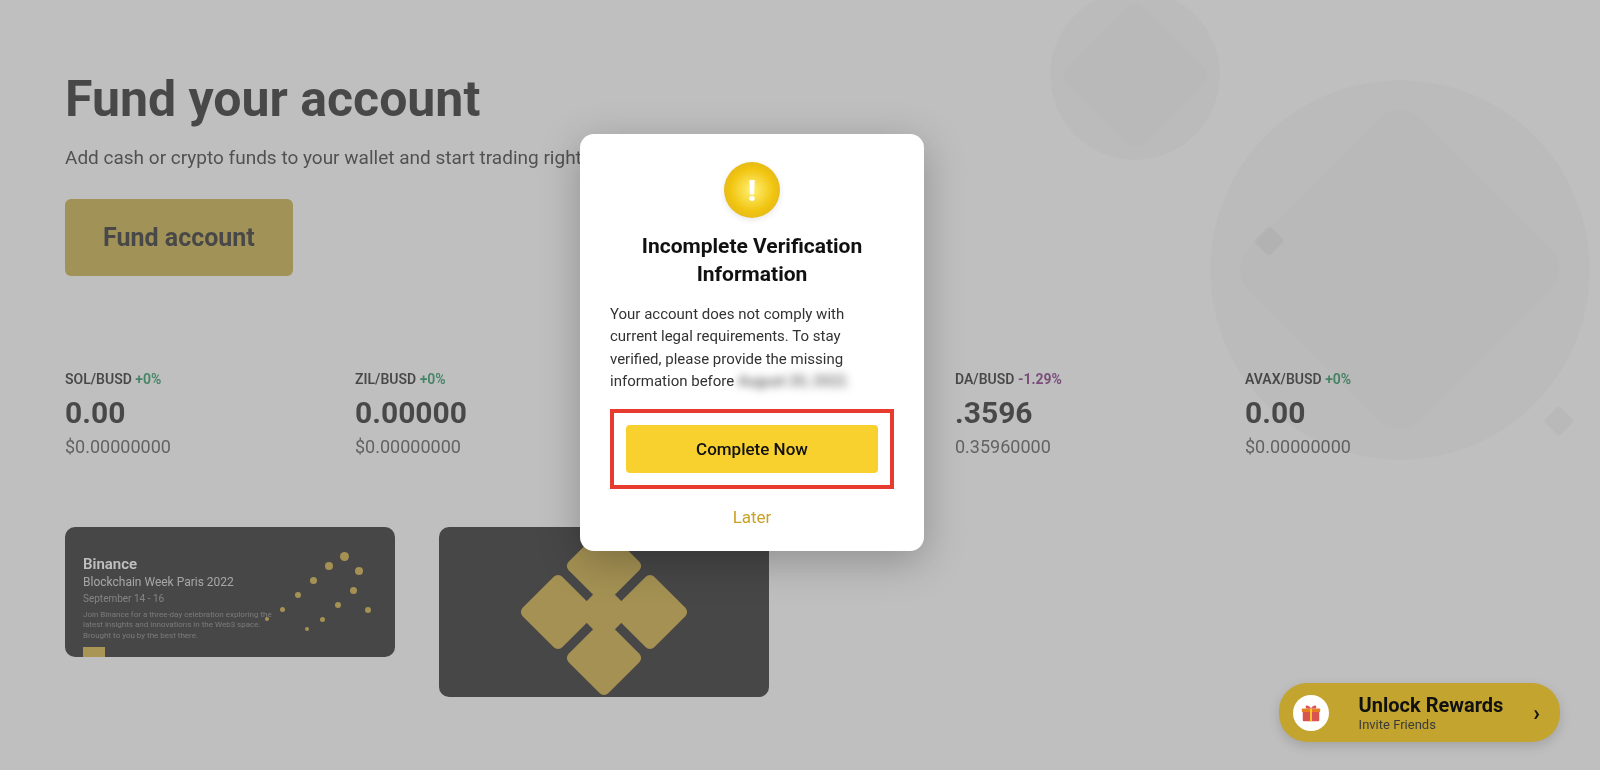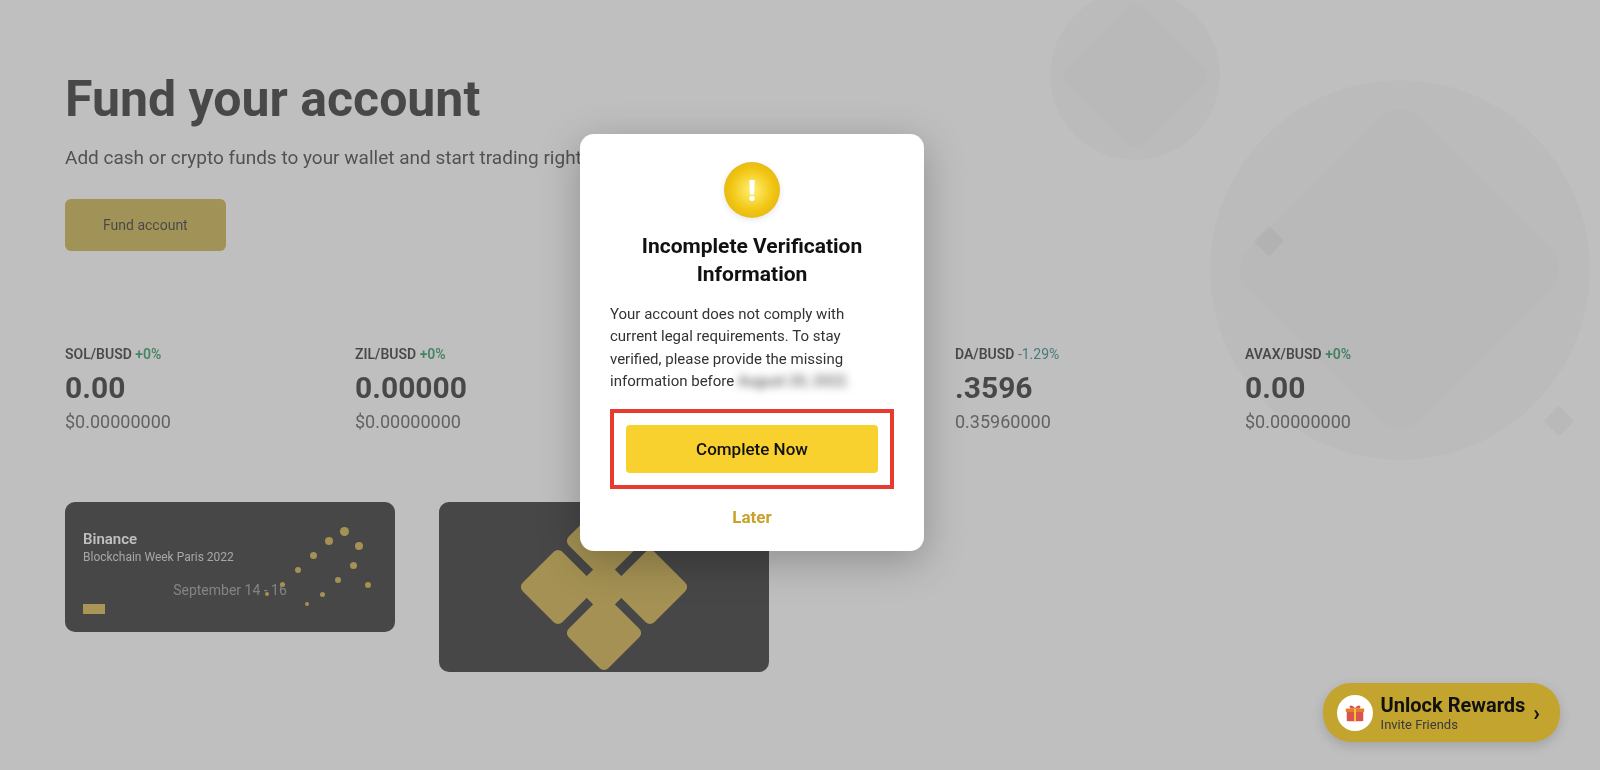--- a/index.html
+++ b/index.html
@@ -1,34 +1,34 @@
 <!DOCTYPE html>
 <html><head>
 <meta charset="utf-8">
 <style>
   *{margin:0;padding:0;box-sizing:border-box;font-family:-apple-system,BlinkMacSystemFont,"Segoe UI",Roboto,Helvetica,Arial,sans-serif;}
   body{width:1600px;height:770px;overflow:hidden;position:relative;background:#fff;}
   .overlay{position:absolute;inset:0;background:rgba(128,128,128,0.5);z-index:10;}
   .page{position:relative;padding:70px 65px 0 65px;}
   h1.title{font-size:50px;font-weight:700;color:#111;margin-bottom:18px;}
   .subtitle{font-size:19px;color:#222;margin-bottom:30px;}
-  .fund-btn{display:inline-block;background:#c2a42f;color:#111;font-size:14px;font-weight:400;padding:18px 38px;border:none;border-radius:6px;cursor:pointer;}
+  .fund-btn{display:inline-block;background:#c2a42f;color:#111;font-size:25px;font-weight:700;padding:24px 38px;border:none;border-radius:6px;cursor:pointer;}
   .pairs{display:flex;gap:0;margin-top:95px;}
   .pair{flex:1;min-width:260px;}
   .pair-top{font-size:14px;font-weight:600;color:#111;}
   .pct-pos{color:#0b8a4a;font-weight:600;}
-  .pct-neg{color:#0f766e;font-weight:400;}
+  .pct-neg{color:#701a75;font-weight:700;}
   .pair-price{font-size:30px;font-weight:700;color:#111;margin-top:8px;}
   .pair-fiat{font-size:18px;color:#444;margin-top:6px;}
   .banners{display:flex;gap:44px;margin-top:70px;}
   .banner{background:#0f0f0f;border-radius:10px;overflow:hidden;position:relative;}
   .banner1{width:330px;height:130px;padding:28px 18px 12px 18px;color:#fff;}
   .banner1 .b1-title{font-size:15px;font-weight:600;}
   .banner1 .b1-sub{font-size:12px;color:#ccc;margin-top:2px;}
-  .banner1 .b1-date{font-size:14px;color:#888;margin-top:18px;text-align:center;}
+  .banner1 .b1-date{font-size:10px;color:#888;margin-top:4px;}
   .banner1 .b1-desc{font-size:8px;color:#777;margin-top:6px;max-width:200px;line-height:1.3;}
   .banner1 .b1-btn{display:inline-block;background:#d3ab2b;width:22px;height:10px;margin-top:6px;}
   .banner1 .dots{position:absolute;right:10px;top:10px;width:130px;height:100px;}
   .banner1 .dots span{position:absolute;border-radius:50%;background:#c9a227;}
   .banner2{width:330px;height:170px;display:flex;align-items:center;justify-content:center;}
   .diamond{position:relative;width:160px;height:160px;}
   .diamond .d{position:absolute;width:56px;height:56px;background:#c9a227;transform:rotate(45deg);border-radius:6px;}
   .diamond .d1{left:52px;top:6px;}
   .diamond .d2{left:6px;top:52px;}
   .diamond .d3{left:98px;top:52px;}
@@ -37,36 +37,36 @@
   
   .bgcoins{position:absolute;right:40px;top:10px;pointer-events:none;}
   .coin{position:absolute;border-radius:50%;background:rgba(0,0,0,0.03);}
   .coin .inner{position:absolute;inset:18%;background:rgba(0,0,0,0.02);transform:rotate(45deg);border-radius:12%;}
   .coin1{width:380px;height:380px;right:-30px;top:70px;}
   .coin2{width:170px;height:170px;right:340px;top:-20px;}
   .minidiamond{position:absolute;width:22px;height:22px;background:rgba(0,0,0,0.05);transform:rotate(45deg);border-radius:3px;}
   .md1{right:280px;top:220px;}
   .md2{right:-10px;top:400px;}
   
-  .rewards{position:absolute;right:40px;bottom:28px;background:#c2a42f;border-radius:28px;padding:10px 20px 10px 14px;display:flex;align-items:center;gap:8px;box-shadow:0 4px 12px rgba(0,0,0,0.15);z-index:30;}
+  .rewards{position:absolute;right:40px;bottom:28px;background:#c2a42f;border-radius:28px;padding:10px 20px 10px 14px;display:flex;align-items:center;gap:30px;box-shadow:0 4px 12px rgba(0,0,0,0.15);z-index:30;}
   .rewards .gift{width:36px;height:36px;border-radius:50%;background:#fff;display:flex;align-items:center;justify-content:center;}
   .rewards .gift svg{width:22px;height:22px;}
   .rewards .rtxt .rtitle{font-size:20px;font-weight:700;color:#111;}
   .rewards .rtxt .rsub{font-size:13px;color:#3a3a3a;}
   .rewards .chev{font-size:22px;font-weight:700;color:#111;}
   
   .modal{position:absolute;left:580px;top:134px;width:344px;background:#fff;border-radius:14px;box-shadow:0 10px 40px rgba(0,0,0,0.25);z-index:20;padding:28px 30px 24px 30px;text-align:center;}
   .modal .exc{width:56px;height:56px;border-radius:50%;margin:0 auto 14px auto;background:radial-gradient(circle at 50% 50%, #fff176 0%, #f1c40f 55%, #d3ab2b 100%);display:flex;align-items:center;justify-content:center;box-shadow:0 2px 6px rgba(0,0,0,0.1);}
   .modal .exc span{color:#fff;font-size:30px;font-weight:900;}
   .modal h2{font-size:21px;font-weight:700;color:#111;line-height:1.35;}
   .modal p.body{font-size:15px;color:#333;text-align:left;margin-top:14px;line-height:1.5;}
   .modal p.body .blur{filter:blur(4px);user-select:none;}
   .modal .cta-wrap{border:4px solid #e63b2e;padding:12px;margin-top:16px;}
   .modal .cta{width:100%;background:#f8d12f;border:none;padding:14px 0;font-size:17px;font-weight:500;color:#111;cursor:pointer;border-radius:4px;}
-  .modal .later{display:block;margin:18px auto 0 auto;background:none;border:none;color:#c9a227;font-size:17px;cursor:pointer;font-weight:bold;}
+  .modal .later{display:block;margin:18px auto 0 auto;background:none;border:none;color:#c9a227;font-size:17px;cursor:pointer;}
 </style>
 </head>
 <body>
 
 <div class="page">
   <div class="bgcoins">
     <div class="coin coin1">
         <div class="inner"></div>
       </div>
     <div class="coin coin2">
@@ -102,20 +102,21 @@
       <div class="pair-price">0.00</div>
       <div class="pair-fiat">$0.00000000</div>
     </div>
   </div>
 
   <div class="banners">
     <div class="banner banner1">
       <div class="b1-title">Binance</div>
       <div class="b1-sub">Blockchain Week Paris 2022</div>
       <div class="b1-date">September 14 - 16</div>
+      <div class="b1-desc">Join Binance for a three-day celebration exploring the latest insights and innovations in the Web3 space. Brought to you by the best there.</div>
       <div class="b1-btn"></div>
       <div class="dots">
         <span style="left:10px;top:80px;width:4px;height:4px;"></span>
         <span style="left:25px;top:70px;width:5px;height:5px;"></span>
         <span style="left:40px;top:55px;width:6px;height:6px;"></span>
         <span style="left:55px;top:40px;width:7px;height:7px;"></span>
         <span style="left:70px;top:25px;width:8px;height:8px;"></span>
         <span style="left:85px;top:15px;width:9px;height:9px;"></span>
         <span style="left:100px;top:30px;width:8px;height:8px;"></span>
         <span style="left:95px;top:50px;width:7px;height:7px;"></span>

